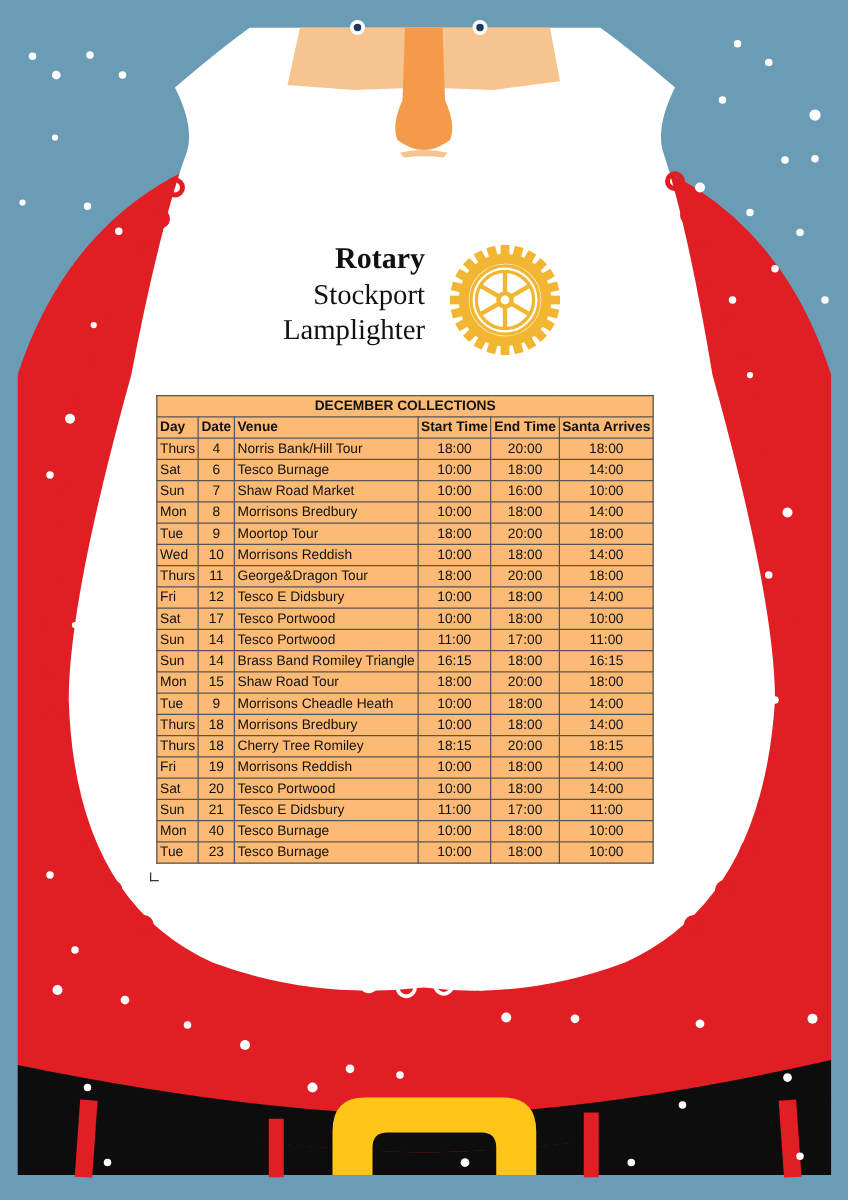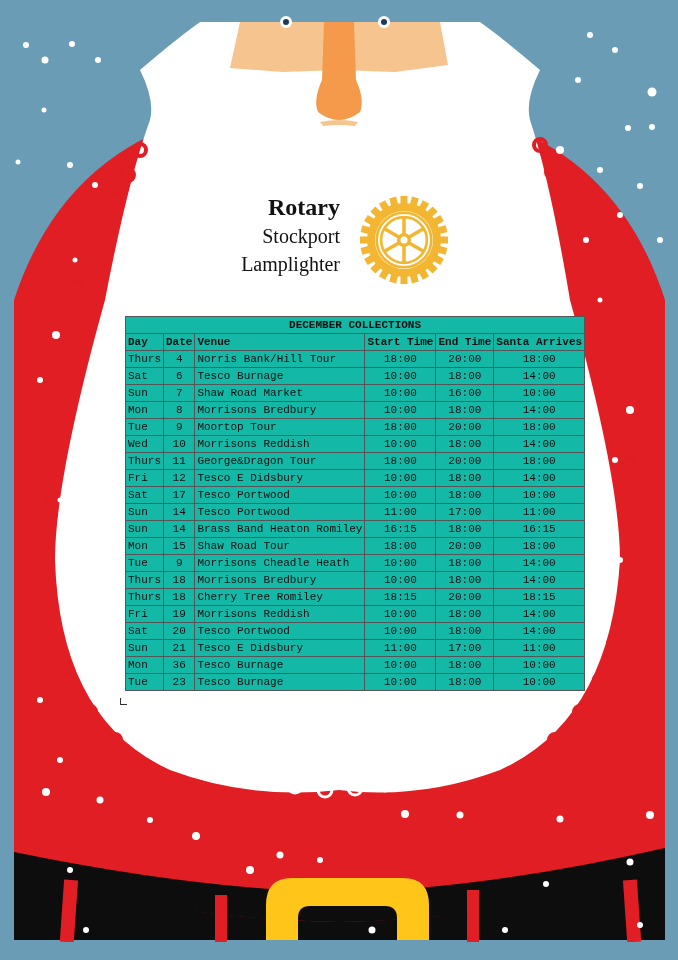--- a/index.html
+++ b/index.html
@@ -1,22 +1,22 @@
 <!DOCTYPE html>
 <html><head>
 <meta charset="utf-8">
 <style>
   html, body { margin:0; padding:0; }
   body { width:678px; height:960px; overflow:hidden; background:#6a9cb6; position:relative; font-family:"Liberation Sans", sans-serif; }
   #bg { position:absolute; left:0; top:0; width:678px; height:960px; }
   .header-block { position:absolute; left:200px; top:192px; width:140px; text-align:right; color:#111; font-family:Liberation Serif, serif; }
   .brand { font-weight:bold; font-size:24px; line-height:30px; }
-  .sub { font-size:20px; line-height:28px; }
+  .sub { font-size:23px; line-height:28px; }
   .logo { position:absolute; left:360px; top:196px; width:88px; height:88px; }
-  table.sched { position:absolute; left:125px; top:316px; width:381px; border-collapse:collapse; background:#14b8a6; font-family:Liberation Mono, monospace; font-size:11px; color:#111; }
+  table.sched { position:absolute; left:125px; top:316px; width:381px; border-collapse:collapse; background:#fdba74; font-family:Liberation Sans, sans-serif; font-size:11px; color:#111; }
   table.sched td, table.sched th { border:1px solid #555; padding:0 2px; height:16px; line-height:15px; white-space:nowrap; }
   table.sched th { font-weight:bold; }
   .title-row th { text-align:center; font-size:11px; height:17px; }
   .hdr th { text-align:left; }
   .c { text-align:center; }
   .hdr th.c { text-align:left; }
   .corner { position:absolute; left:120px; top:698px; width:6px; height:6px; border-left:1px solid #333; border-bottom:1px solid #333; }
 </style>
 </head>
 <body>
@@ -298,21 +298,21 @@
         <td>Sun</td>
         <td class="c">14</td>
         <td>Tesco Portwood</td>
         <td class="c">11:00</td>
         <td class="c">17:00</td>
         <td class="c">11:00</td>
       </tr>
       <tr>
         <td>Sun</td>
         <td class="c">14</td>
-        <td>Brass Band Heaton Romiley</td>
+        <td>Brass Band Romiley Triangle</td>
         <td class="c">16:15</td>
         <td class="c">18:00</td>
         <td class="c">16:15</td>
       </tr>
       <tr>
         <td>Mon</td>
         <td class="c">15</td>
         <td>Shaw Road Tour</td>
         <td class="c">18:00</td>
         <td class="c">20:00</td>
@@ -361,21 +361,21 @@
       <tr>
         <td>Sun</td>
         <td class="c">21</td>
         <td>Tesco E Didsbury</td>
         <td class="c">11:00</td>
         <td class="c">17:00</td>
         <td class="c">11:00</td>
       </tr>
       <tr>
         <td>Mon</td>
-        <td class="c">36</td>
+        <td class="c">40</td>
         <td>Tesco Burnage</td>
         <td class="c">10:00</td>
         <td class="c">18:00</td>
         <td class="c">10:00</td>
       </tr>
       <tr>
         <td>Tue</td>
         <td class="c">23</td>
         <td>Tesco Burnage</td>
         <td class="c">10:00</td>

